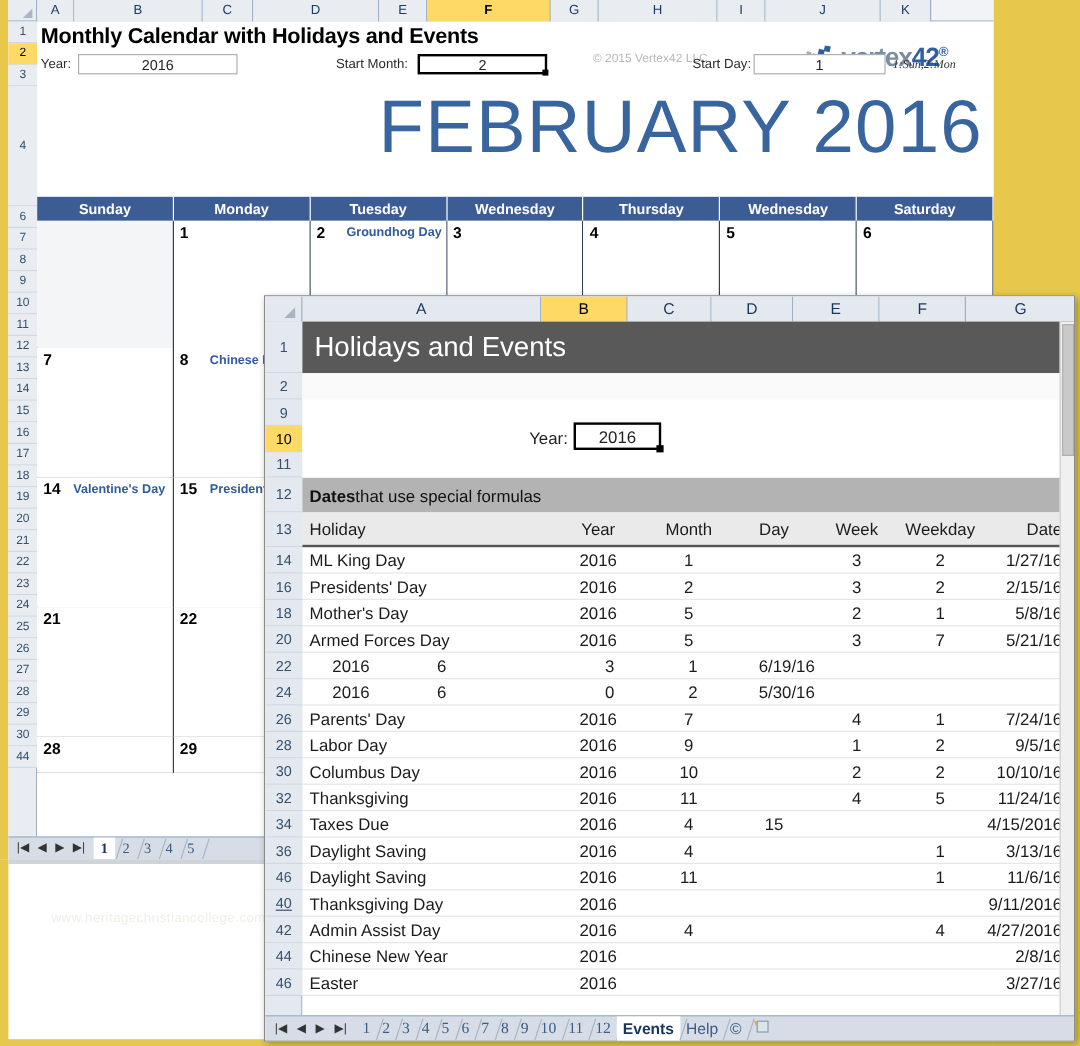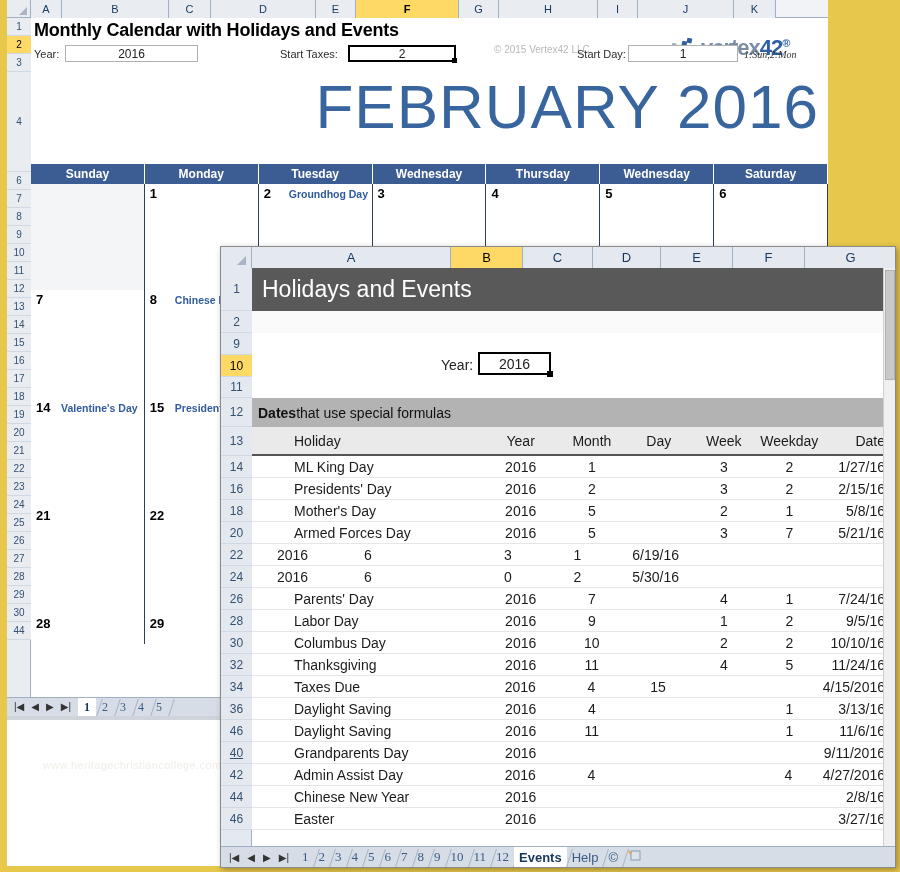--- a/index.html
+++ b/index.html
@@ -292,21 +292,21 @@
     border-bottom: 2px solid #555;
     display: flex; align-items: center;
     font-size: 14px; color: #1b1b1b;
   }
   .h-row {
     height: 22px;
     display: flex; align-items: center;
     font-size: 14px; color: #1b1b1b;
     border-bottom: 1px solid #e6e6e6;
   }
-  .c-holiday { width: 206px; padding-left: 6px; text-align: left; margin-left: 36px; }
+  .c-holiday { width: 206px; padding-left: 6px; text-align: left; }
   .c-year    { width: 81px;  text-align: center; }
   .c-month   { width: 70px;  text-align: center; }
   .c-day     { width: 72px;  text-align: center; }
   .c-week    { width: 66px;  text-align: center; }
   .c-weekday { width: 73px;  text-align: center; }
   .c-date    { width: 77px;  text-align: right; padding-right: 12px; }
 
   .h-tablehdr .c-holiday { text-align: left; }
   .h-tablehdr .c-year,
   .h-tablehdr .c-month,
@@ -448,21 +448,21 @@
             <rect x="6" y="13" width="4" height="4" transform="rotate(12 8 15)"></rect>
           </g>
         </svg>
         <span class="logo-text"><span>vertex</span><span class="blue">42</span><span style="font-size:11px;vertical-align:super;color:#2e5fa3;">®</span></span>
       </div>
 
       <div class="ctl-row">
         <span class="lbl" style="left:3px;top:4px;">Year:</span>
         <div class="inpbox" style="left:34px;top:1px;width:133px;">2016</div>
 
-        <span class="lbl" style="left:249px;top:4px;">Start Taxes:</span>
+        <span class="lbl" style="left:249px;top:4px;">Start Month:</span>
         <div class="inpbox heavy" style="left:317px;top:1px;width:108px;">2</div>
 
         <span class="lbl" style="left:546px;top:4px;">Start Day:</span>
         <div class="inpbox" style="left:597px;top:1px;width:110px;">1</div>
 
         <span class="hint" style="left:713px;top:5px;">1:Sun,2:Mon</span>
       </div>
 
       <div class="month-title">FEBRUARY 2016</div>
 
@@ -783,21 +783,21 @@
           <div class="h-row">
             <div class="c-holiday">Daylight Saving</div>
             <div class="c-year">2016</div>
             <div class="c-month">11</div>
             <div class="c-day"></div>
             <div class="c-week"></div>
             <div class="c-weekday">1</div>
             <div class="c-date">11/6/16</div>
           </div>
           <div class="h-row">
-            <div class="c-holiday">Grandparents Day</div>
+            <div class="c-holiday">Thanksgiving Day</div>
             <div class="c-year">2016</div>
             <div class="c-month"></div>
             <div class="c-day"></div>
             <div class="c-week"></div>
             <div class="c-weekday"></div>
             <div class="c-date">9/11/2016</div>
           </div>
           <div class="h-row">
             <div class="c-holiday">Admin Assist Day</div>
             <div class="c-year">2016</div>

